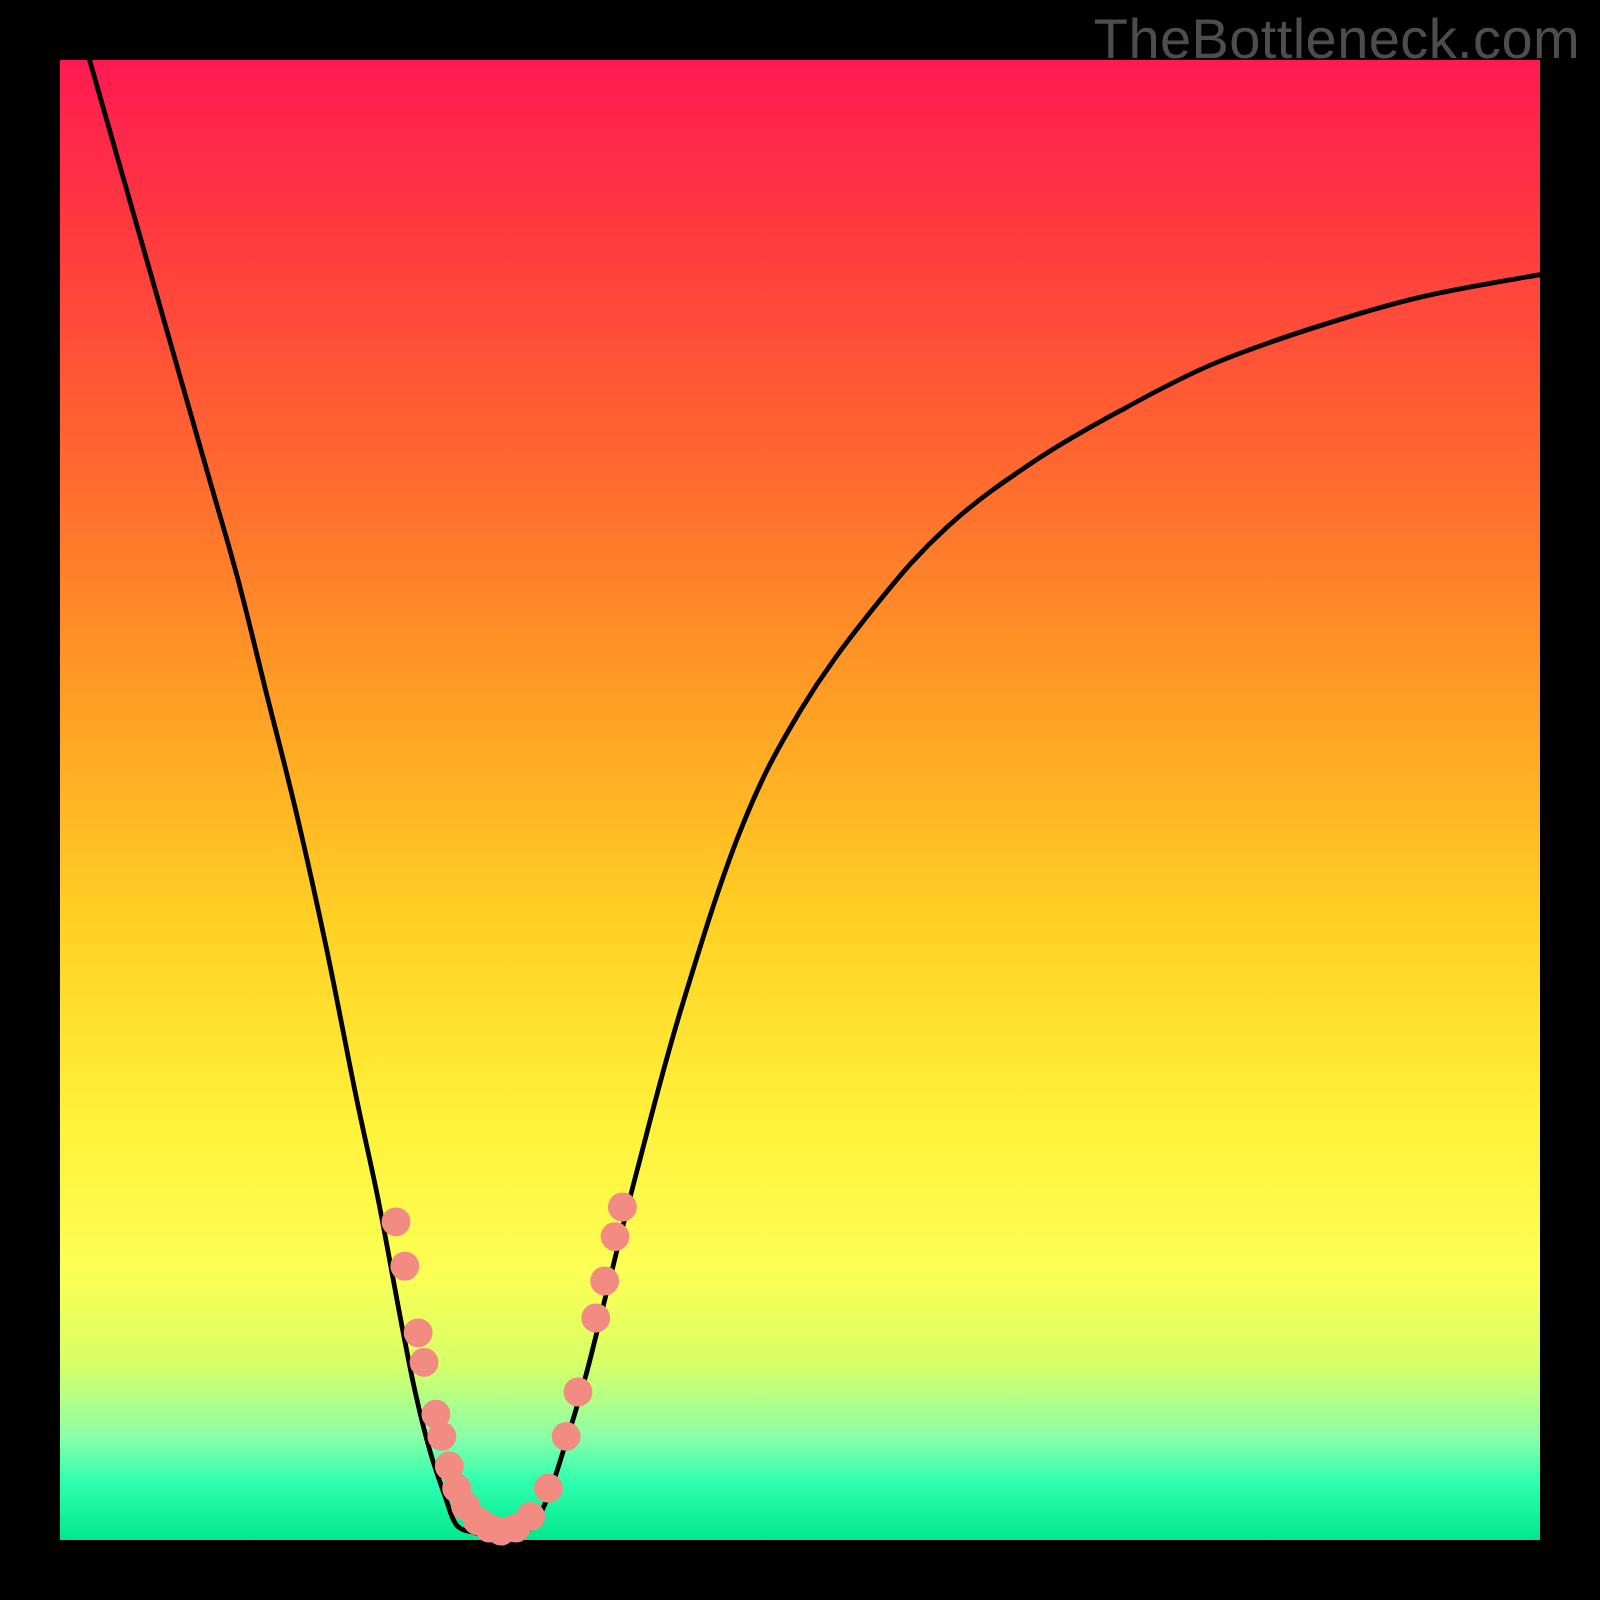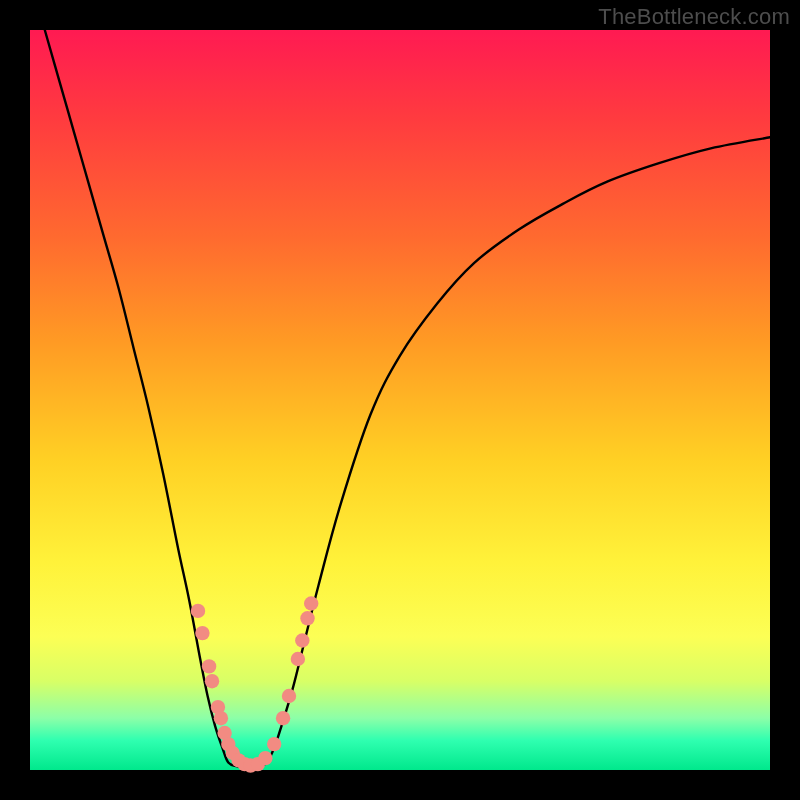--- a/index.html
+++ b/index.html
@@ -45,21 +45,21 @@
     top: 0;
     width: 740px;
     height: 740px;
     overflow: visible;
   }
   .watermark {
     position: absolute;
     top: 4px;
     right: 10px;
     color: #4d4d4d;
-    font-size: 22px;
+    font-size: 28px;
     font-weight: 500;
     letter-spacing: 0.2px;
     user-select: none;
   }
 </style>
 </head>
 <body>
 
 <div class="frame">
   <div class="watermark">TheBottleneck.com</div>

